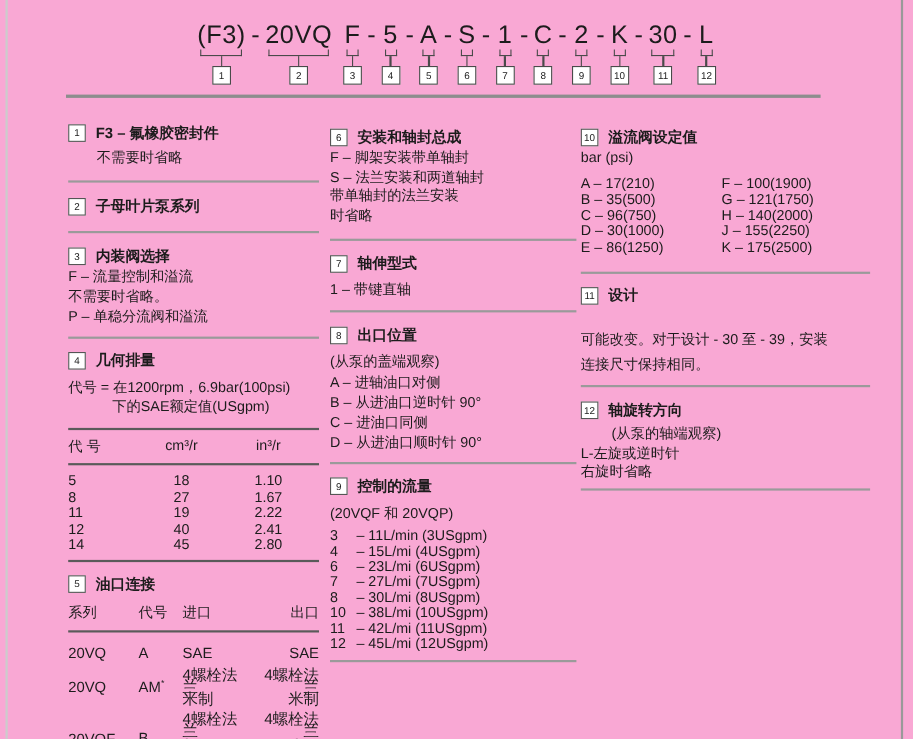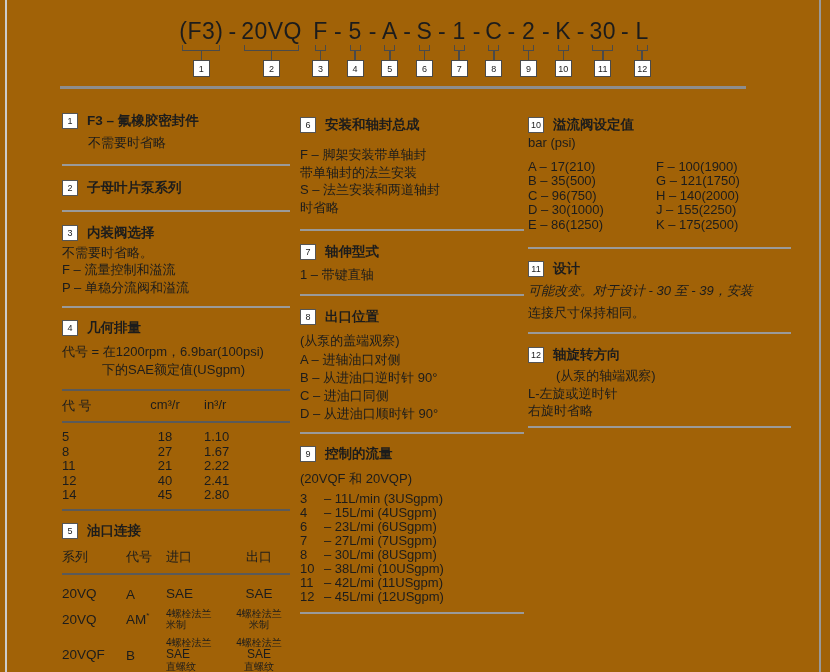--- a/index.html
+++ b/index.html
@@ -1,18 +1,18 @@
 <!DOCTYPE html>
 <html><head>
 <meta charset="utf-8">
 <style>
   * { margin:0; padding:0; box-sizing:border-box; }
   html,body { background:#ffffff; }
   .page {
-    position:relative; width:830px; height:672px; background:#a16207;
+    position:relative; width:830px; height:672px; background:#f9a8d4;
     font-family:"Liberation Sans","DejaVu Sans",sans-serif; color:#1c1c1c;
     overflow:hidden;
   }
   .edge-left  { position:absolute; left:5px;  top:0; width:2px; height:672px; background:#cccccc; }
   .edge-right { position:absolute; left:819px;top:0; width:2px; height:672px; background:#999999; }
 
   
   .code-area { position:absolute; left:0; top:18px; width:100%;
     display:flex; justify-content:center; align-items:flex-start; }
   .seg { display:flex; flex-direction:column; align-items:center; }
@@ -40,37 +40,37 @@
   .ind26 { padding-left:26px; }
   .ind40 { padding-left:40px; }
   .rule { border-top:2px solid #9a9a9a; }
 
   
   .dt { margin-top:11px; }
   .dt-rule { border-top:2px solid #5a5a5a; }
   .dt-row { display:flex; }
   .dt-c1 { width:64px; text-align:left; }
   .dt-c2 { width:78px; text-align:center; }
-  .dt-c3 { width:80px; }
+  .dt-c3 { width:80px; text-align:center; }
   .dt-head { font-size:13px; padding:6px 0; }
   .dt-body { padding:7px 0 6px 0; font-size:13px; }
   .dt-body .dt-row { line-height:14.5px; }
 
   
   .pt-head { display:flex; font-size:13px; padding:8px 0 7px 0; }
   .pt-rule { border-top:2px solid #5a5a5a; }
   .pt-c1 { width:64px; }
   .pt-c2 { width:40px; }
   .pt-c3 { width:62px; text-align:left; }
-  .pt-c4 { width:62px; text-align:center; }
+  .pt-c4 { width:62px; text-align:right; }
   .pt-row { display:flex; align-items:center; margin:7px 0; }
   .pt-big { font-size:13.5px; }
   .cell-line { display:block; }
   .cl-mid { font-size:12px; line-height:13px; }
-  .cl-sm  { font-size:10px;  line-height:11px; }
+  .cl-sm  { font-size:14px;  line-height:11px; }
   sup { font-size:8px; vertical-align:super; }
 
   
   .fl-row { display:flex; font-size:13px; line-height:14px; }
   .fl-code { width:24px; }
 
   
   .pr-cols { display:flex; margin-top:8px; }
   .pr-col1 { width:128px; }
   .pr-line { font-size:13px; line-height:14.5px; }
@@ -189,22 +189,22 @@
         <span class="sec-title">子母叶片泵系列</span>
       </div>
     </div>
     <div class="rule" style="margin:13px 0 0 0;"></div>
 
     <div class="sect" style="padding-top:12px;">
       <div class="sec-head">
         <span class="nbox">3</span>
         <span class="sec-title">内装阀选择</span>
       </div>
+      <div class="bline">F – 流量控制和溢流</div>
       <div class="bline" style="margin-top:2px;">不需要时省略。</div>
-      <div class="bline">F – 流量控制和溢流</div>
       <div class="bline">P – 单稳分流阀和溢流</div>
     </div>
     <div class="rule" style="margin:10px 0 0 0;"></div>
 
     <div class="sect" style="padding-top:11px;">
       <div class="sec-head">
         <span class="nbox">4</span>
         <span class="sec-title">几何排量</span>
       </div>
       <div class="bline" style="margin-top:6px;">代号 = 在1200rpm，6.9bar(100psi)</div>
@@ -224,21 +224,21 @@
             <span class="dt-c2">18</span>
             <span class="dt-c3">1.10</span>
           </div>
           <div class="dt-row">
             <span class="dt-c1">8</span>
             <span class="dt-c2">27</span>
             <span class="dt-c3">1.67</span>
           </div>
           <div class="dt-row">
             <span class="dt-c1">11</span>
-            <span class="dt-c2">21</span>
+            <span class="dt-c2">19</span>
             <span class="dt-c3">2.22</span>
           </div>
           <div class="dt-row">
             <span class="dt-c1">12</span>
             <span class="dt-c2">40</span>
             <span class="dt-c3">2.41</span>
           </div>
           <div class="dt-row">
             <span class="dt-c1">14</span>
             <span class="dt-c2">45</span>
@@ -303,23 +303,23 @@
     </div>
   </div>
 
   <div class="col col-mid">
 
     <div class="sect" style="padding-top:20px;">
       <div class="sec-head">
         <span class="nbox">6</span>
         <span class="sec-title">安装和轴封总成</span>
       </div>
-      <div class="bline" style="margin-top:12px;">F – 脚架安装带单轴封</div>
+      <div class="bline" style="">F – 脚架安装带单轴封</div>
+      <div class="bline">S – 法兰安装和两道轴封</div>
       <div class="bline">带单轴封的法兰安装</div>
-      <div class="bline">S – 法兰安装和两道轴封</div>
       <div class="bline">时省略</div>
     </div>
     <div class="rule" style="margin:13px 0 0 0;"></div>
 
     <div class="sect" style="padding-top:12px;">
       <div class="sec-head">
         <span class="nbox">7</span>
         <span class="sec-title">轴伸型式</span>
       </div>
       <div class="bline" style="margin-top:5px;">1 – 带键直轴</div>
@@ -406,21 +406,21 @@
         </div>
       </div>
     </div>
     <div class="rule" style="margin:15px 0 0 0;"></div>
 
     <div class="sect" style="padding-top:11px;">
       <div class="sec-head">
         <span class="nbox">11</span>
         <span class="sec-title">设计</span>
       </div>
-      <div class="s11-line" style="margin-top:2px;font-style:italic;">可能改变。对于设计 - 30 至 - 39，安装</div>
+      <div class="s11-line" style="margin-top:20px;">可能改变。对于设计 - 30 至 - 39，安装</div>
       <div class="s11-line">连接尺寸保持相同。</div>
     </div>
     <div class="rule" style="margin:8px 0 0 0;"></div>
 
     <div class="sect" style="padding-top:12px;">
       <div class="sec-head">
         <span class="nbox">12</span>
         <span class="sec-title">轴旋转方向</span>
       </div>
       <div class="bline" style="margin-top:3px;margin-left:28px;">(从泵的轴端观察)</div>

